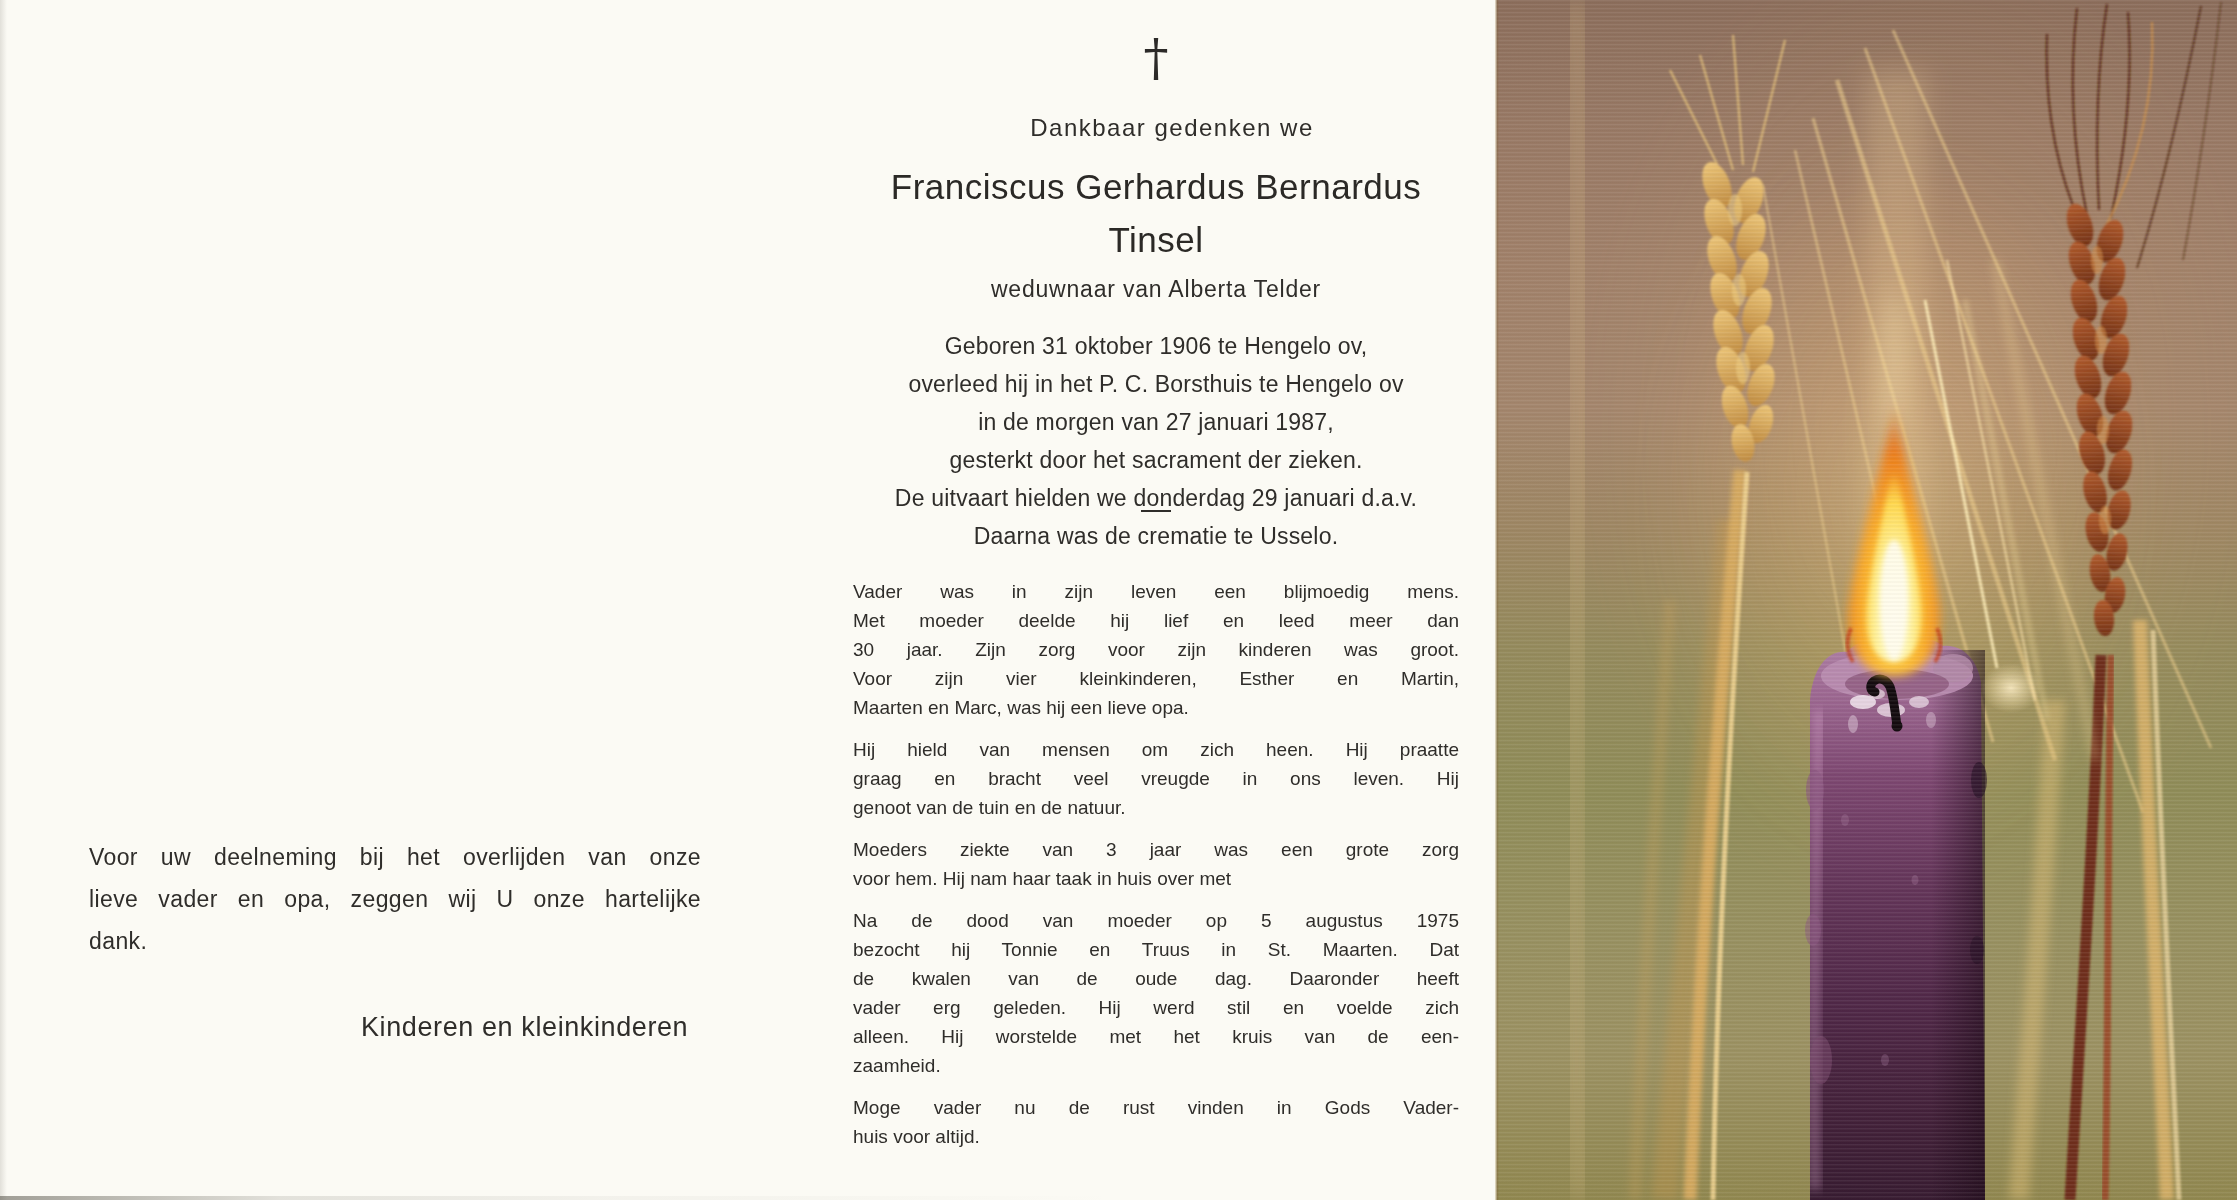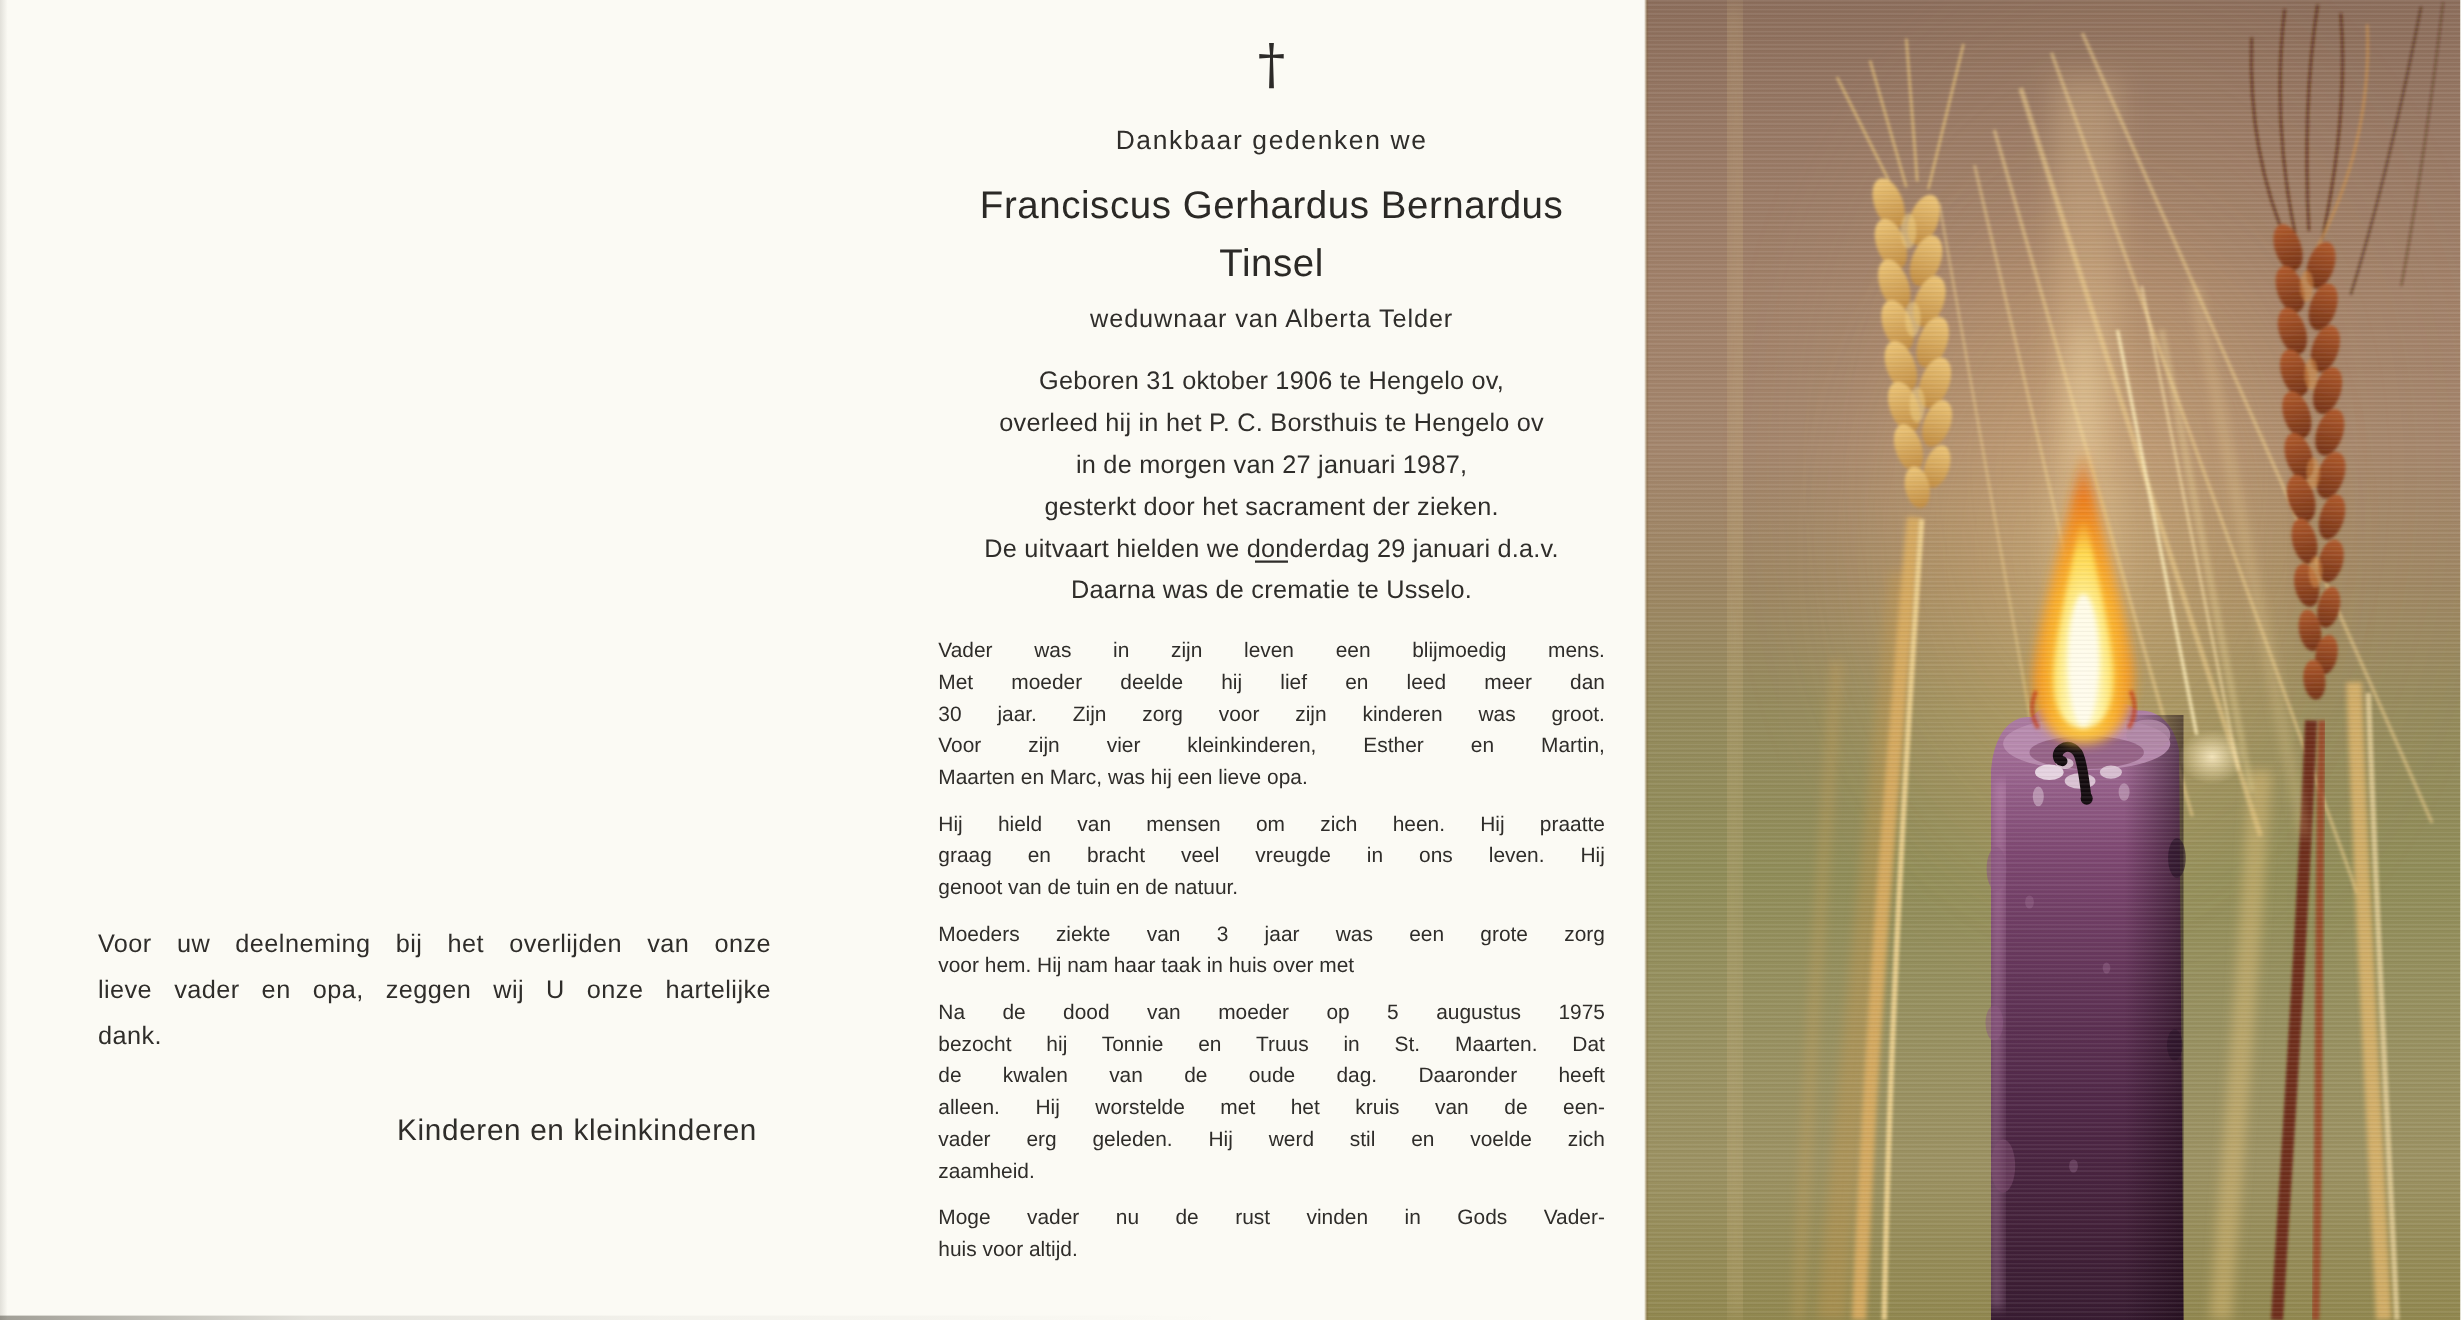--- a/index.html
+++ b/index.html
@@ -23,21 +23,21 @@
   .signature {
     position:absolute; left:361px; top:1012px;
     font-size:27px; letter-spacing:.6px; white-space:nowrap;
   }
 
   
   .center-col { position:absolute; left:853px; top:0; width:606px; height:1200px; }
   .cross { position:absolute; top:28px; left:0; width:100%; text-align:center;
     font-size:50px; line-height:60px; color:#2c2a28;
     font-family:"DejaVu Serif","Liberation Serif",serif; }
-  .intro { position:absolute; top:114px; left:0; width:100%; text-align:center;
+  .intro { position:absolute; top:114px; left:16px; width:100%; text-align:center;
     font-size:24px; letter-spacing:1.5px; }
   .name { position:absolute; top:160px; left:0; width:100%; text-align:center;
     font-size:35px; line-height:53px; letter-spacing:.5px; color:#2b2926; }
   .relation { position:absolute; top:276px; left:0; width:100%; text-align:center;
     font-size:23px; letter-spacing:.8px; }
   .life-details { position:absolute; top:327px; left:0; width:100%; text-align:center;
     font-size:23px; line-height:38px; letter-spacing:.2px; }
   .divider { position:absolute; top:492px; left:0; width:100%; text-align:center;
     font-size:30px; }
   .paragraphs { position:absolute; top:543px; left:0; width:606px;
@@ -102,22 +102,22 @@
           <div class="jl">genoot van de tuin en de natuur.</div>
         </div>
       <div class="para jlines">
           <div class="jl">Moeders ziekte van 3 jaar was een grote zorg</div>
           <div class="jl">voor hem. Hij nam haar taak in huis over met</div>
         </div>
       <div class="para jlines">
           <div class="jl">Na de dood van moeder op 5 augustus 1975</div>
           <div class="jl">bezocht hij Tonnie en Truus in St. Maarten. Dat</div>
           <div class="jl">de kwalen van de oude dag. Daaronder heeft</div>
+          <div class="jl">vader erg geleden. Hij werd stil en voelde zich</div>
           <div class="jl">alleen. Hij worstelde met het kruis van de een-</div>
-          <div class="jl">vader erg geleden. Hij werd stil en voelde zich</div>
           <div class="jl">zaamheid.</div>
         </div>
       <div class="para jlines">
           <div class="jl">Moge vader nu de rust vinden in Gods Vader-</div>
           <div class="jl">huis voor altijd.</div>
         </div>
     </div>
   </div>
 
   <div class="photo">

